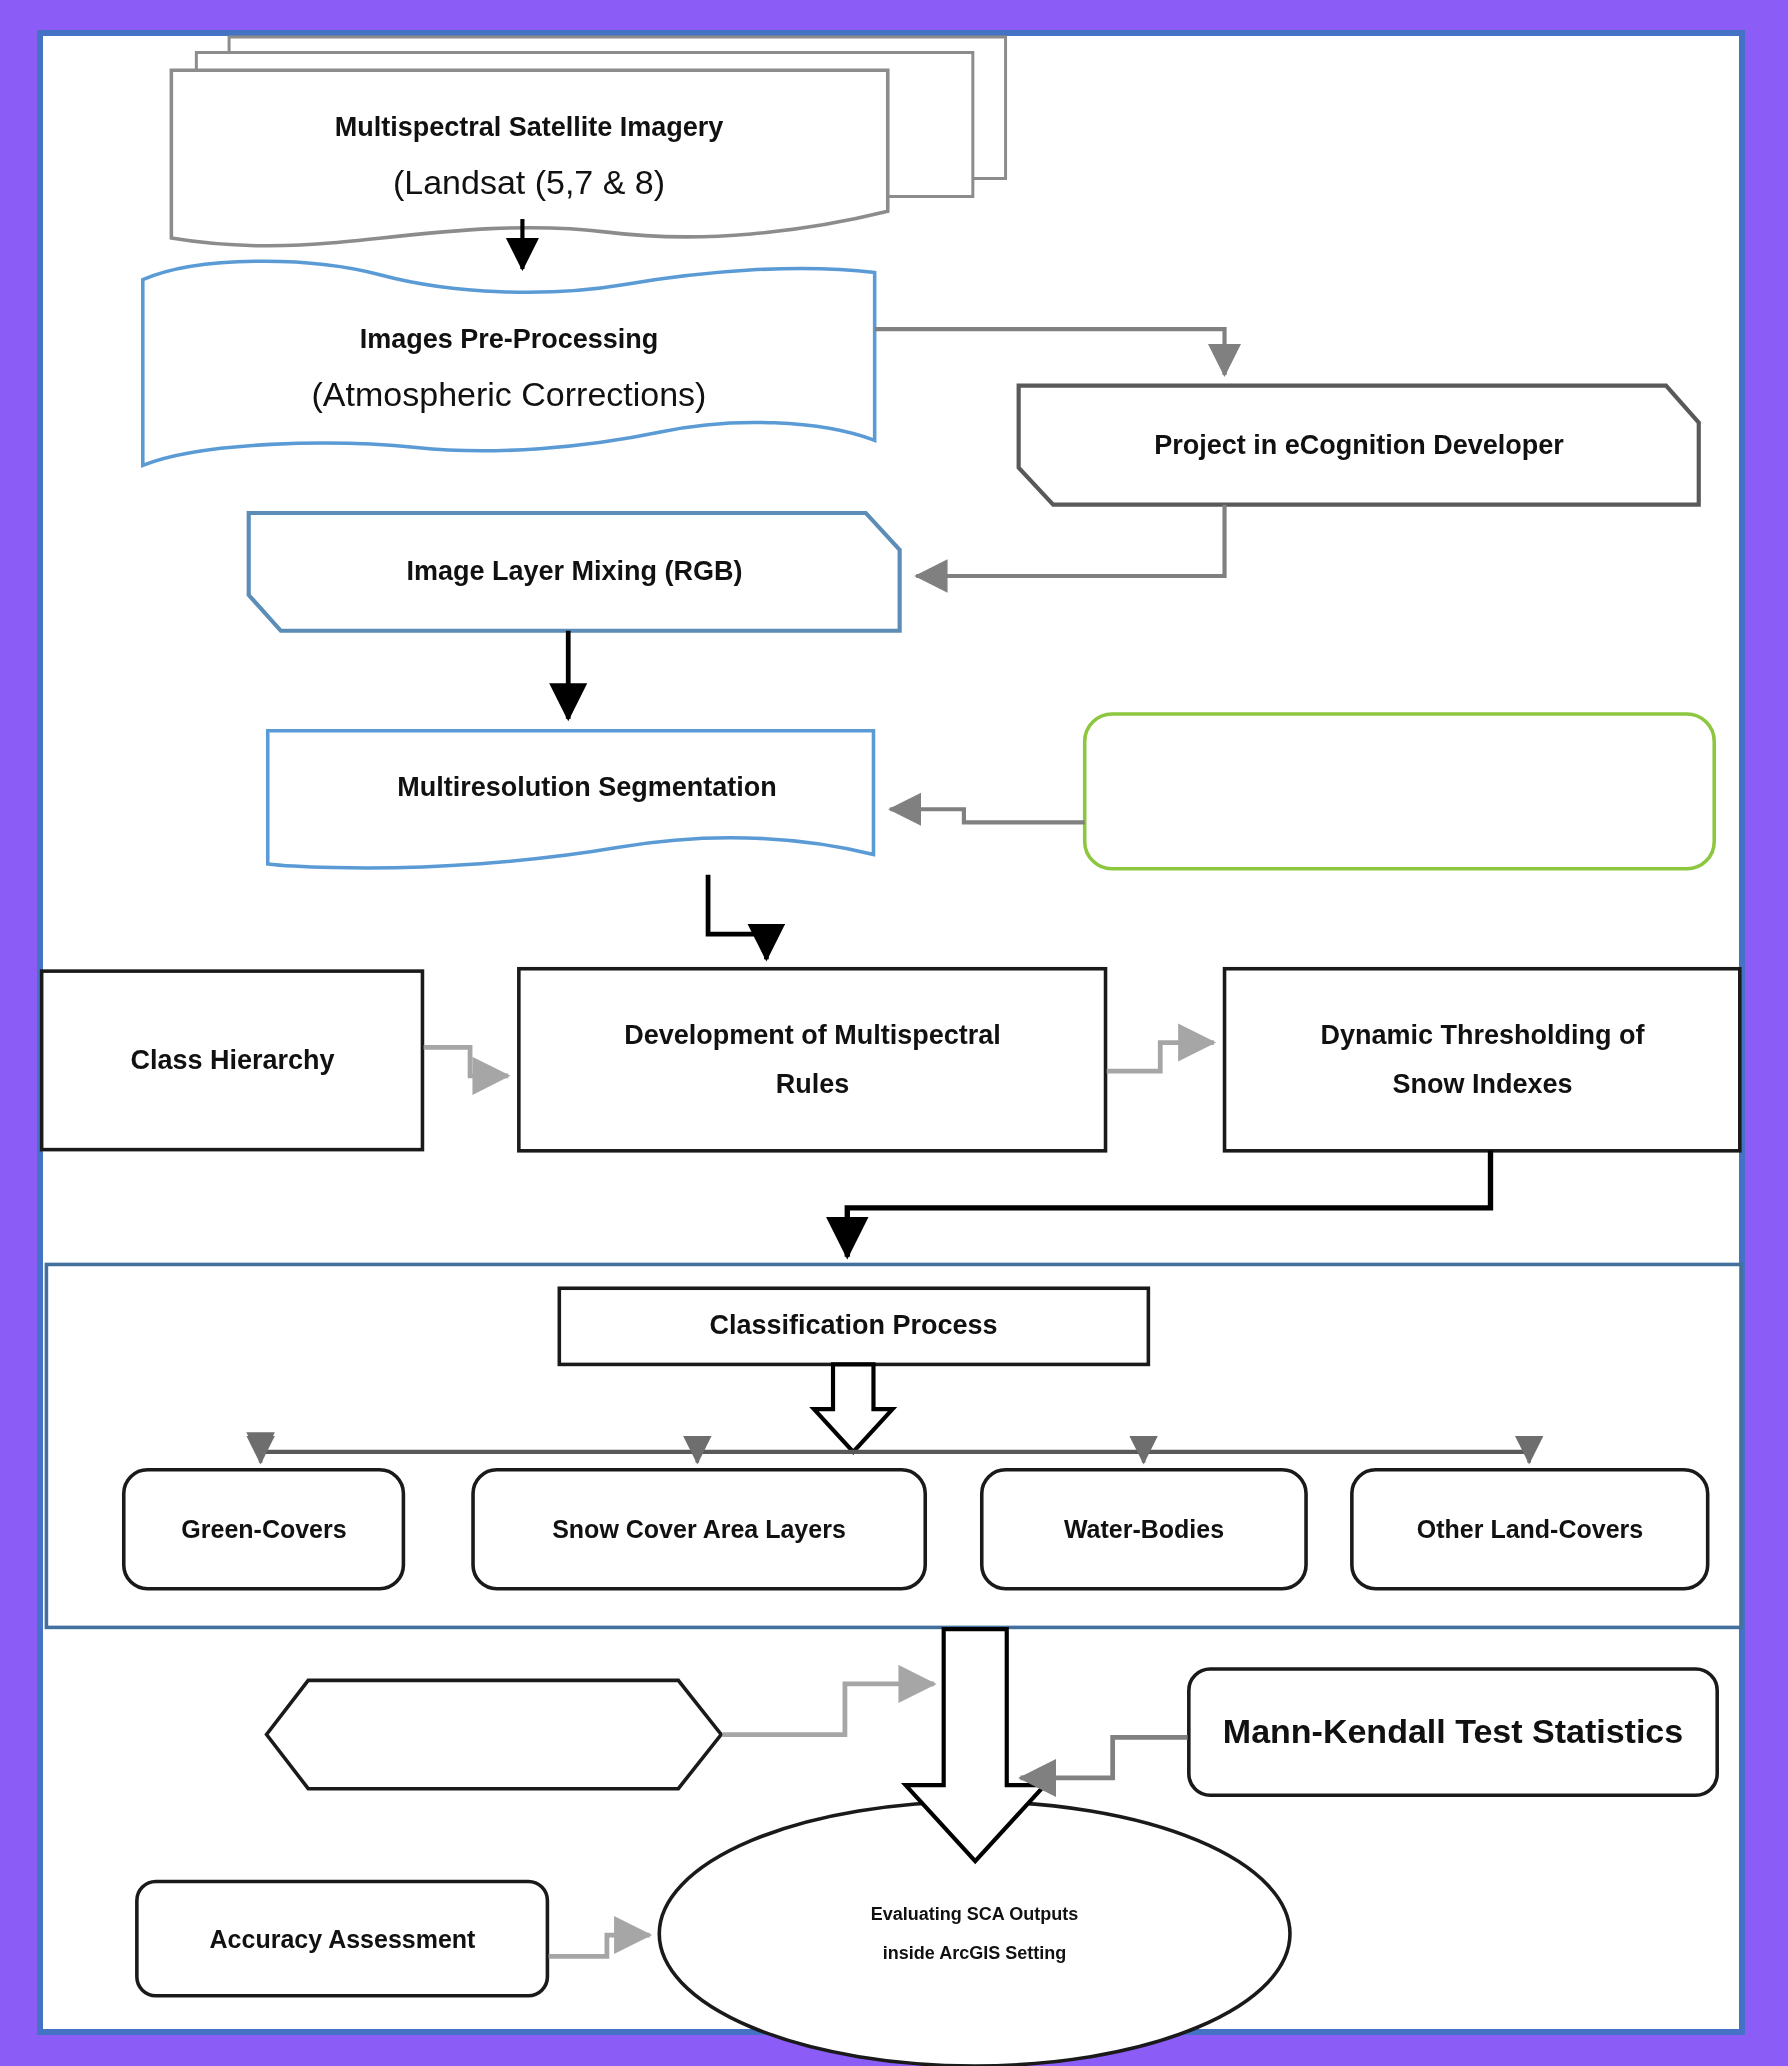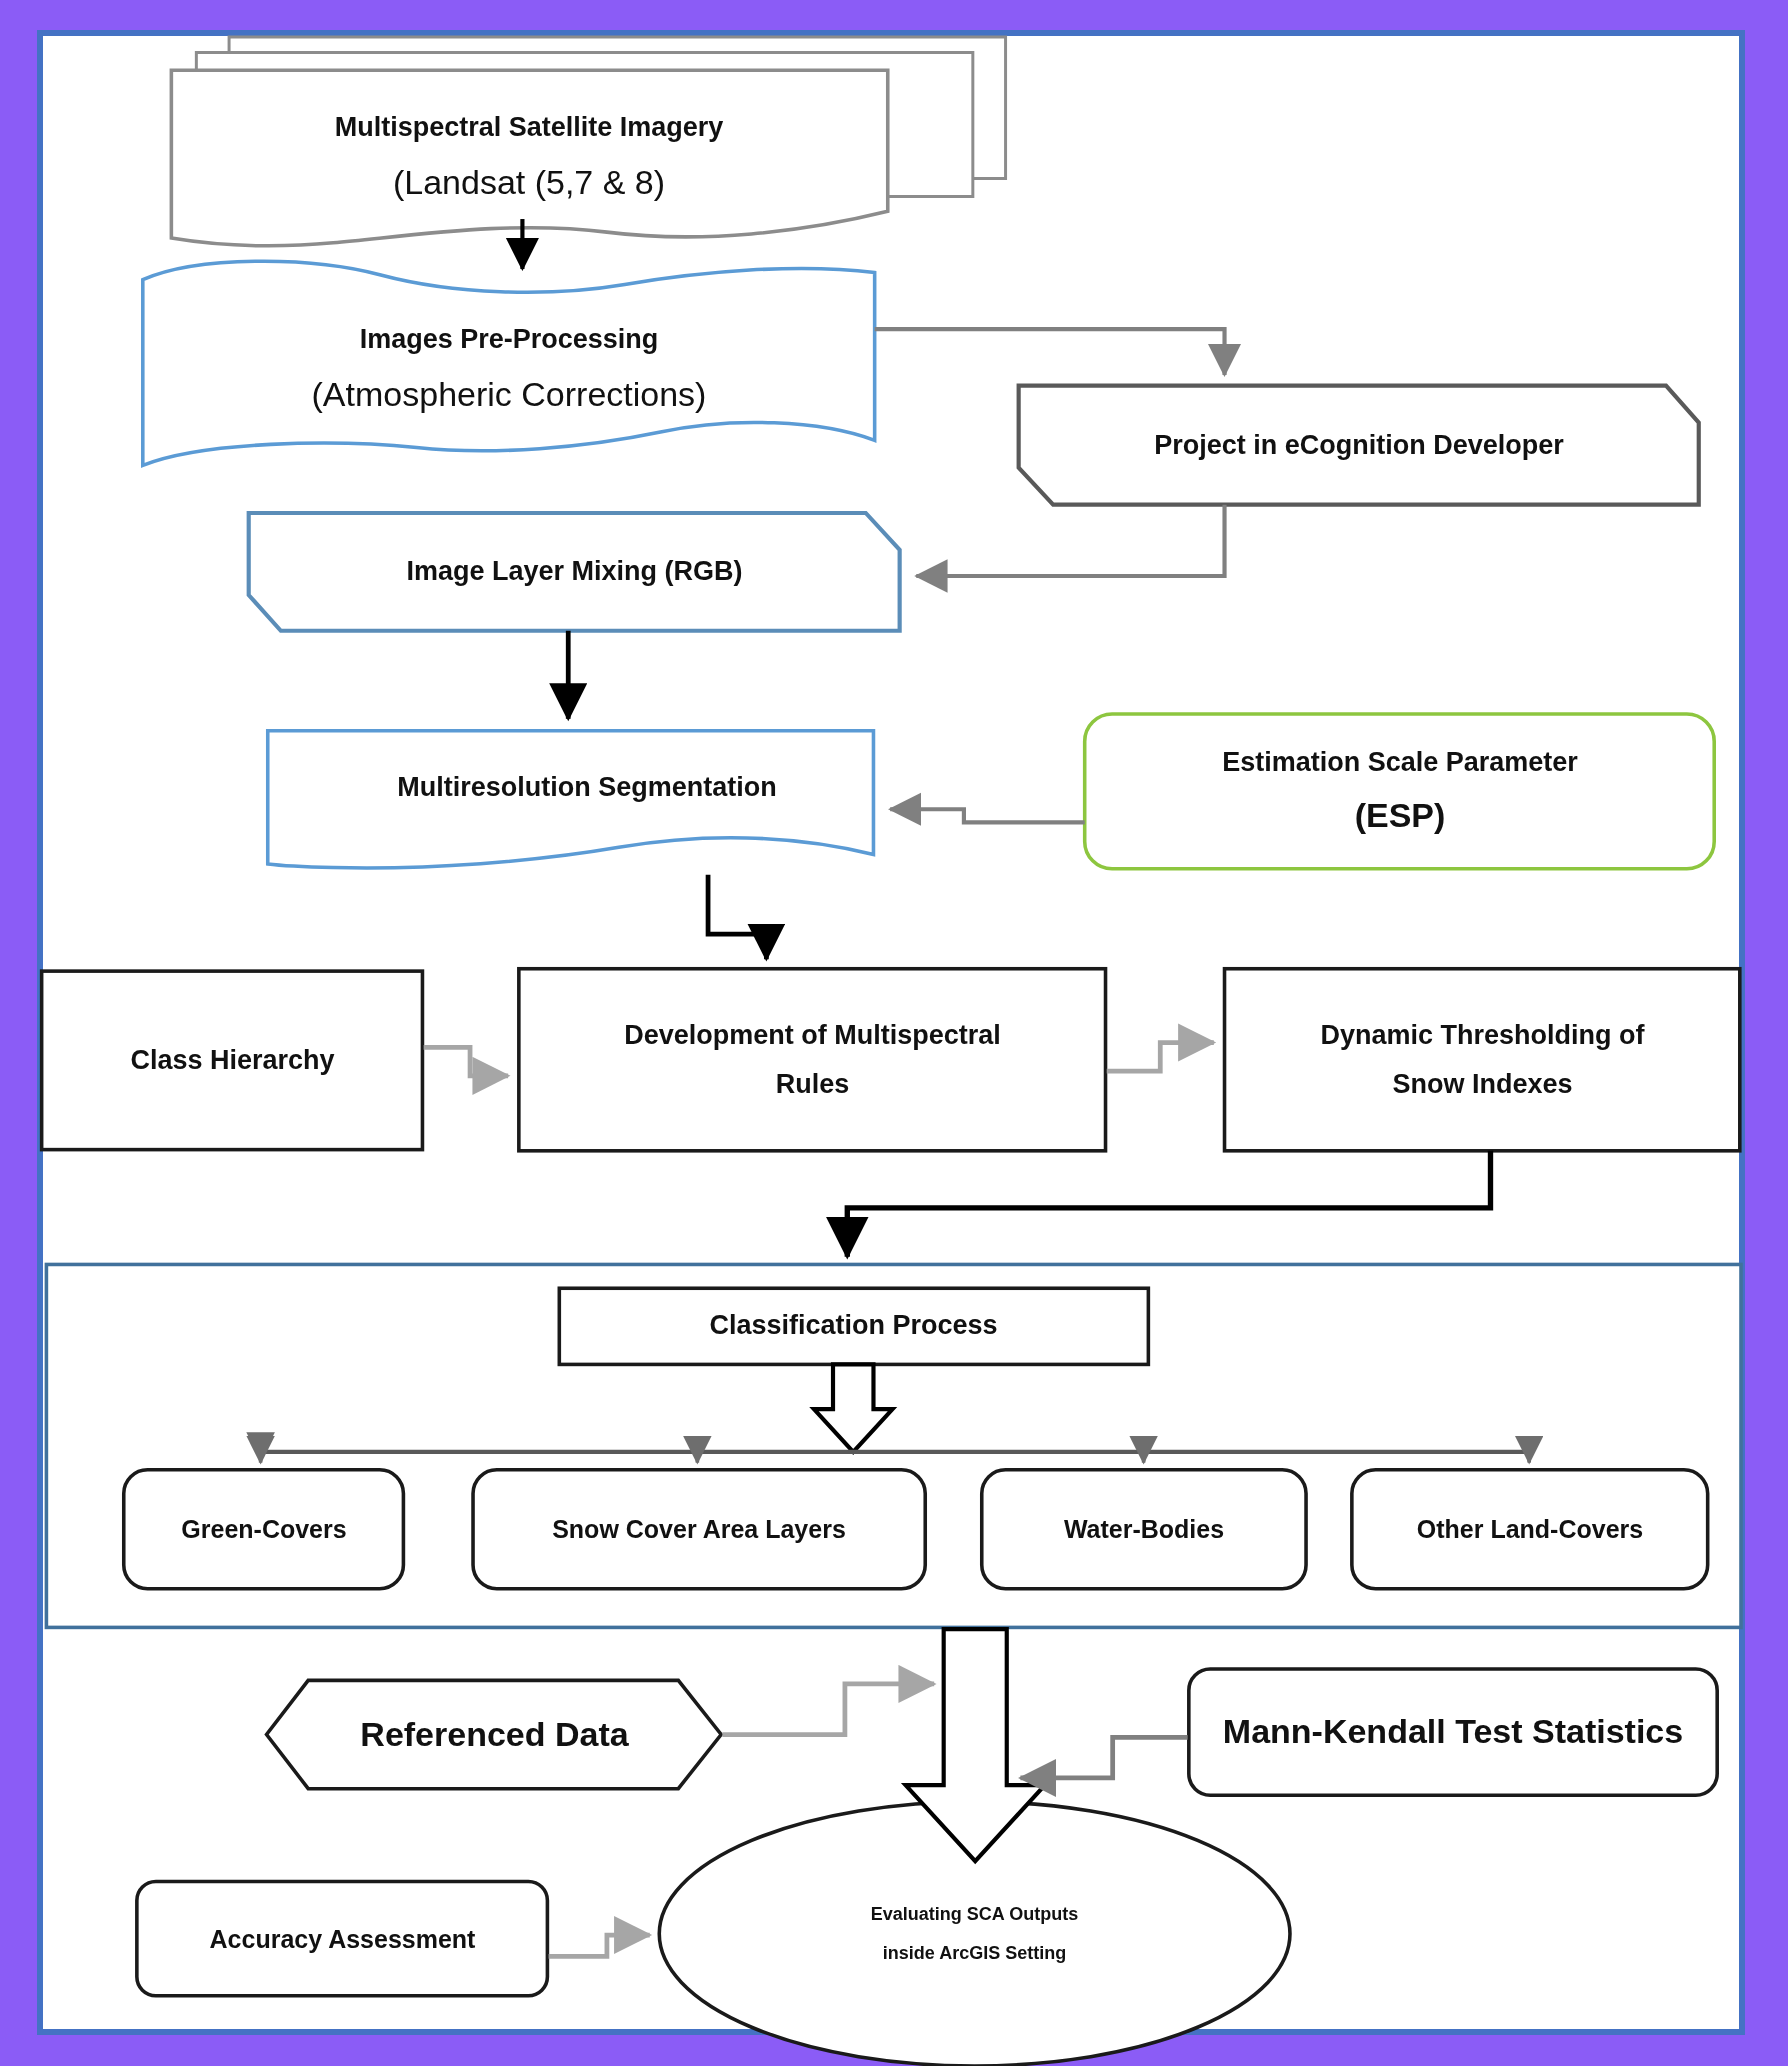--- a/index.html
+++ b/index.html
@@ -243,24 +243,20 @@
   </div>
 
   <div class="node-label t46" style="left:249px; top:513px; width:651px; height:118px;">
     <span>Image Layer Mixing (RGB)</span>
   </div>
 
   <div class="node-label t46" style="left:284px; top:731px; width:606px; height:113px;">
     <span>Multiresolution Segmentation</span>
   </div>
 
-  <div class="node-label t46" style="left:1085px; top:714px; width:630px; height:155px;">
-    <span>Estimation Scale Parameter</span>
-    <span class="l2b t44">(ESP)</span>
-  </div>
 
   <div class="node-label t46" style="left:42px; top:971px; width:381px; height:179px;">
     <span>Class Hierarchy</span>
   </div>
 
   <div class="node-label t46" style="left:519px; top:969px; width:587px; height:182px;">
     <span>Development of Multispectral</span>
     <span class="l2b">Rules</span>
   </div>
 
@@ -279,23 +275,20 @@
   <div class="node-label t42" style="left:473px; top:1470px; width:452px; height:119px;">
     <span>Snow Cover Area Layers</span>
   </div>
   <div class="node-label t42" style="left:982px; top:1470px; width:324px; height:119px;">
     <span>Water-Bodies</span>
   </div>
   <div class="node-label t42" style="left:1352px; top:1470px; width:356px; height:119px;">
     <span>Other Land-Covers</span>
   </div>
 
-  <div class="node-label t44" style="left:267px; top:1681px; width:455px; height:108px;">
-    <span>Referenced Data</span>
-  </div>
 
   <div class="node-label t44" style="left:1189px; top:1669px; width:528px; height:126px;">
     <span>Mann-Kendall Test Statistics</span>
   </div>
 
   <div class="node-label t42" style="left:137px; top:1882px; width:411px; height:114px;">
     <span>Accuracy Assessment</span>
   </div>
 
   <div class="node-label t48" style="left:659px; top:1861px; width:631px; height:145px; font-size:18px;">

